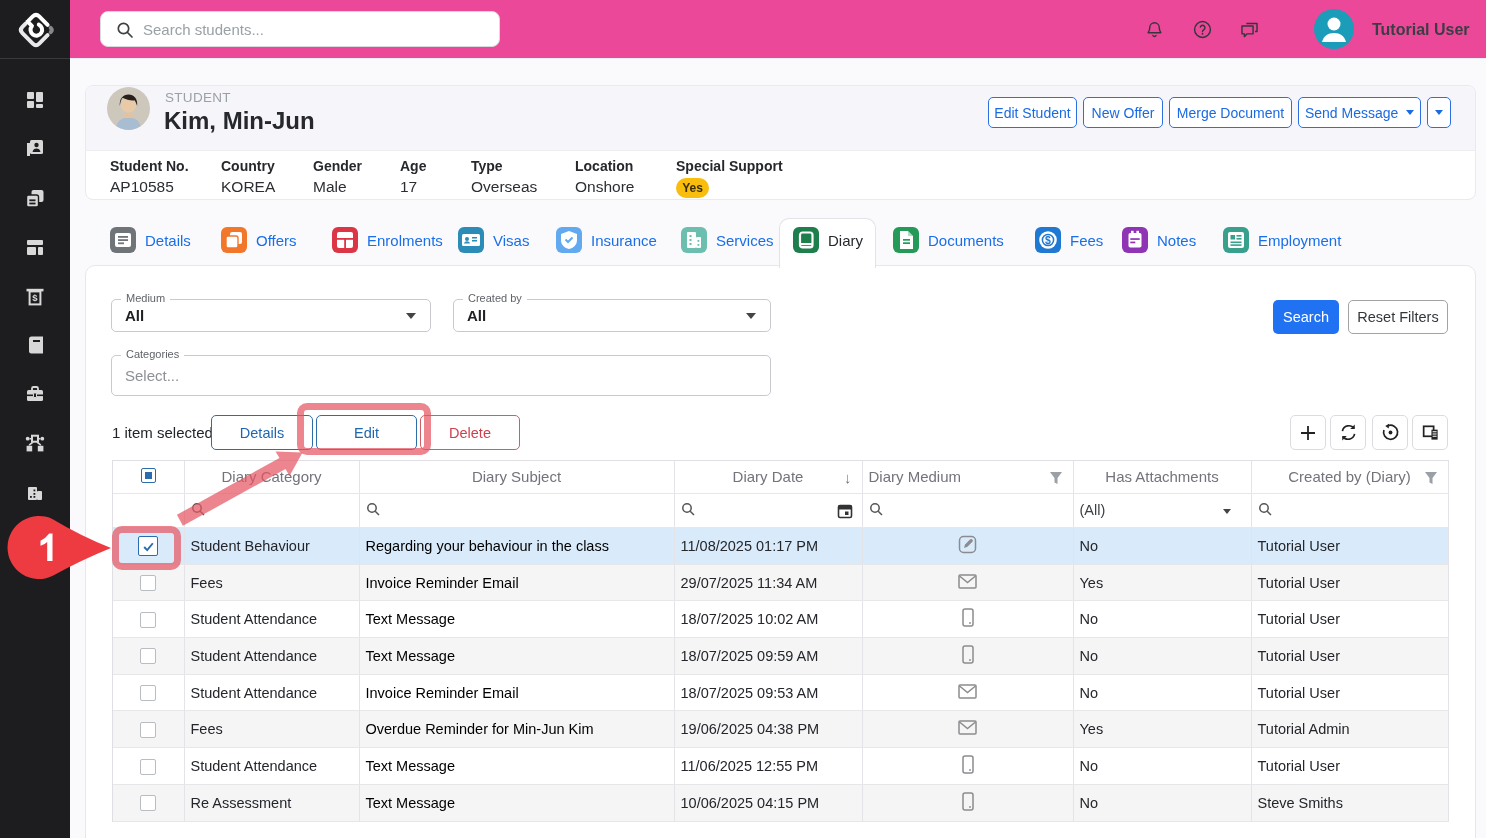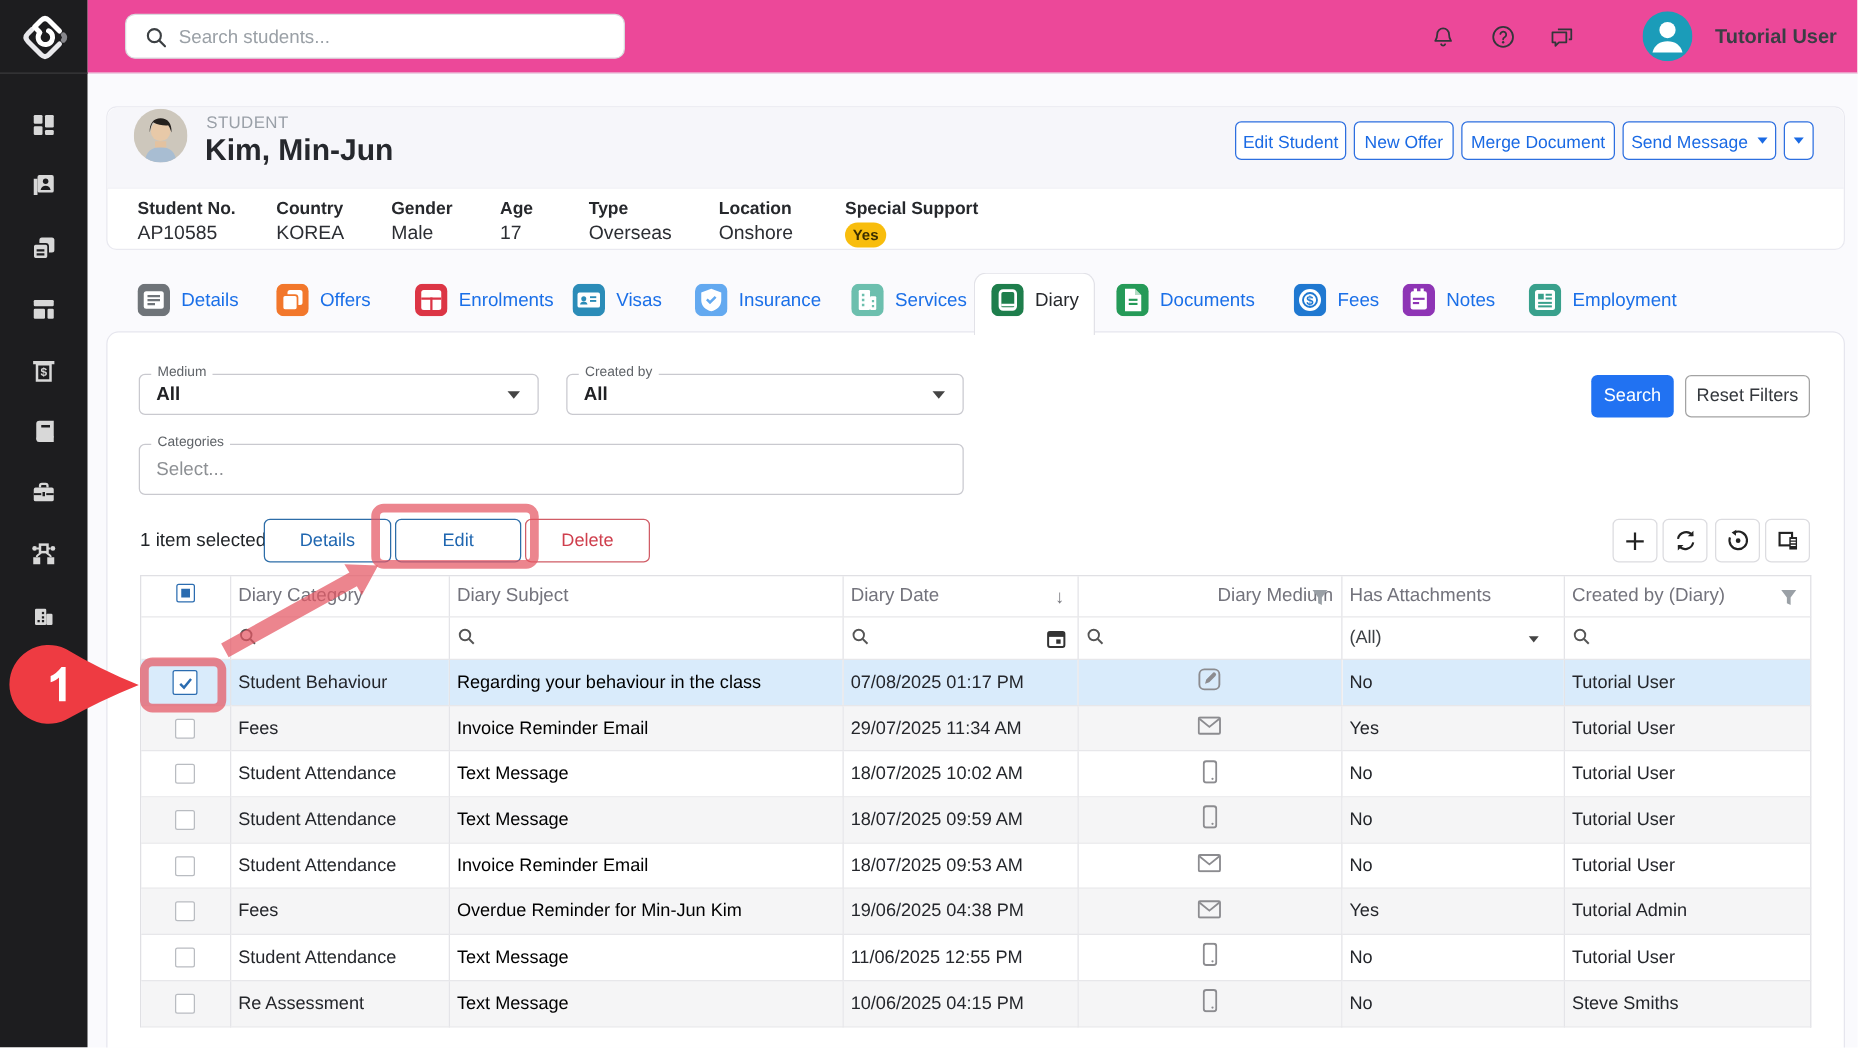--- a/index.html
+++ b/index.html
@@ -43,21 +43,21 @@
 #btnsearch { position:absolute; left:1187px; top:34px; width:66px; height:34px; background:#2172f2; color:#fff; border-radius:5px; font-size:14.5px; display:flex; align-items:center; justify-content:center; }
 #btnreset { position:absolute; left:1262px; top:34px; width:100px; height:34px; background:#fff; border:1px solid #a3a3a3; color:#33373c; border-radius:5px; font-size:14.5px; display:flex; align-items:center; justify-content:center; }
 
 .actbtn { position:absolute; top:149px; height:35px; border-radius:5px; border:1px solid #2d6da8; color:#1f66b0; background:#fff; font-size:14.5px; display:flex; align-items:center; justify-content:center; }
 .iconbtn { position:absolute; top:149px; width:36px; height:35px; border:1px solid #dcdce0; border-radius:5px; background:#fff; display:flex; align-items:center; justify-content:center; }
 
 
 #tablewrap { position:absolute; left:26px; top:193.5px; width:1337px; border:1px solid #e0e0e4; border-bottom:none; }
 table { border-collapse:collapse; table-layout:fixed; width:1335px; }
 th, td { border-right:1px solid #e4e4e8; border-bottom:1px solid #e7e7ea; overflow:hidden; white-space:nowrap; }
-th { position:relative; height:32.5px; font-weight:normal; color:#73737c; font-size:15px; text-align:left; padding:0 6px; }
+th { position:relative; height:32.5px; font-weight:normal; color:#73737c; font-size:15px; text-align:center; padding:0 6px; }
 td { height:36.7px; font-size:14.5px; color:#24262b; padding:0 6px; }
 tr.frow td { height:34.5px; line-height:14px; position:relative; }
 td.c1, th.c1 { text-align:center; padding:0; }
 a.lnk { color:#000000; text-decoration:none; }
 .cb { display:inline-block; width:16px; height:16px; border:1px solid #b9bcc1; border-radius:2px; background:#fff; vertical-align:middle; }
 tr.rsel { background:#d9ebfb; }
 tr.rodd { background:#f5f5f6; }
 .mag { display:inline-block; width:14px; height:14px; }
 
 
@@ -414,21 +414,21 @@
           <col style="width:211px">
           <col style="width:178px">
           <col style="width:197px">
         </colgroup>
       <thead>
       <tr>
         <th class="c1"><span style="display:inline-block;width:15px;height:15px;border:1px solid #2b6cb0;border-radius:2px;background:#fff;position:relative"><span style="position:absolute;left:3px;top:3px;width:7px;height:7px;background:#2b6cb0"></span></span></th>
         <th>Diary Category</th>
         <th>Diary Subject</th>
         <th>Diary Date<span style="position:absolute;right:10px;top:8px;color:#7a7a80;font-size:15px">↓</span></th>
-        <th style="text-align:right">Diary Medium<svg style="position:absolute;right:10px;top:10px" width="14" height="14" viewBox="0 0 14 14">
+        <th style="text-align:left">Diary Medium<svg style="position:absolute;right:10px;top:10px" width="14" height="14" viewBox="0 0 14 14">
                 <path d="M1 1h12L8.5 7v6l-3-1.5V7z" fill="#9aa0a6"></path>
               </svg></th>
         <th>Has Attachments</th>
         <th>Created by (Diary)<svg style="position:absolute;right:10px;top:10px" width="14" height="14" viewBox="0 0 14 14">
                 <path d="M1 1h12L8.5 7v6l-3-1.5V7z" fill="#9aa0a6"></path>
               </svg></th>
       </tr>
       <tr class="frow">
         <td class="c1"></td>
         <td><svg class="mag" viewBox="0 0 14 14">
@@ -458,21 +458,21 @@
               </svg></td>
       </tr>
       </thead>
       <tbody id="tbody">
           <tr class="rsel">
             <td class="c1"><span class="cb" style="border-color:#2b6cb0;position:relative;width:20px;height:20px"><svg style="position:absolute;left:3px;top:3px" width="13" height="13" viewBox="0 0 12 12">
                   <path d="M2 6.5l2.8 2.8L10 3" fill="none" stroke="#2b6cb0" stroke-width="1.8"></path>
                 </svg></span></td>
             <td>Student Behaviour</td>
             <td><a class="lnk">Regarding your behaviour in the class</a></td>
-            <td>07/08/2025 01:17 PM</td>
+            <td>11/08/2025 01:17 PM</td>
             <td style="text-align:center"><svg width="19" height="19" viewBox="0 0 19 19">
                 <rect x="1.5" y="1.5" width="16" height="16" rx="4" fill="none" stroke="#8c8c90" stroke-width="1.5"></rect>
                 <path d="M6 13l1-3.5 5-5a1.6 1.6 0 0 1 2.4 2.3l-5 5z" fill="#8c8c90"></path>
               </svg></td>
             <td>No</td>
             <td>Tutorial User</td>
           </tr>
           <tr class="rodd">
             <td class="c1"><span class="cb"></span></td>
             <td>Fees</td>

